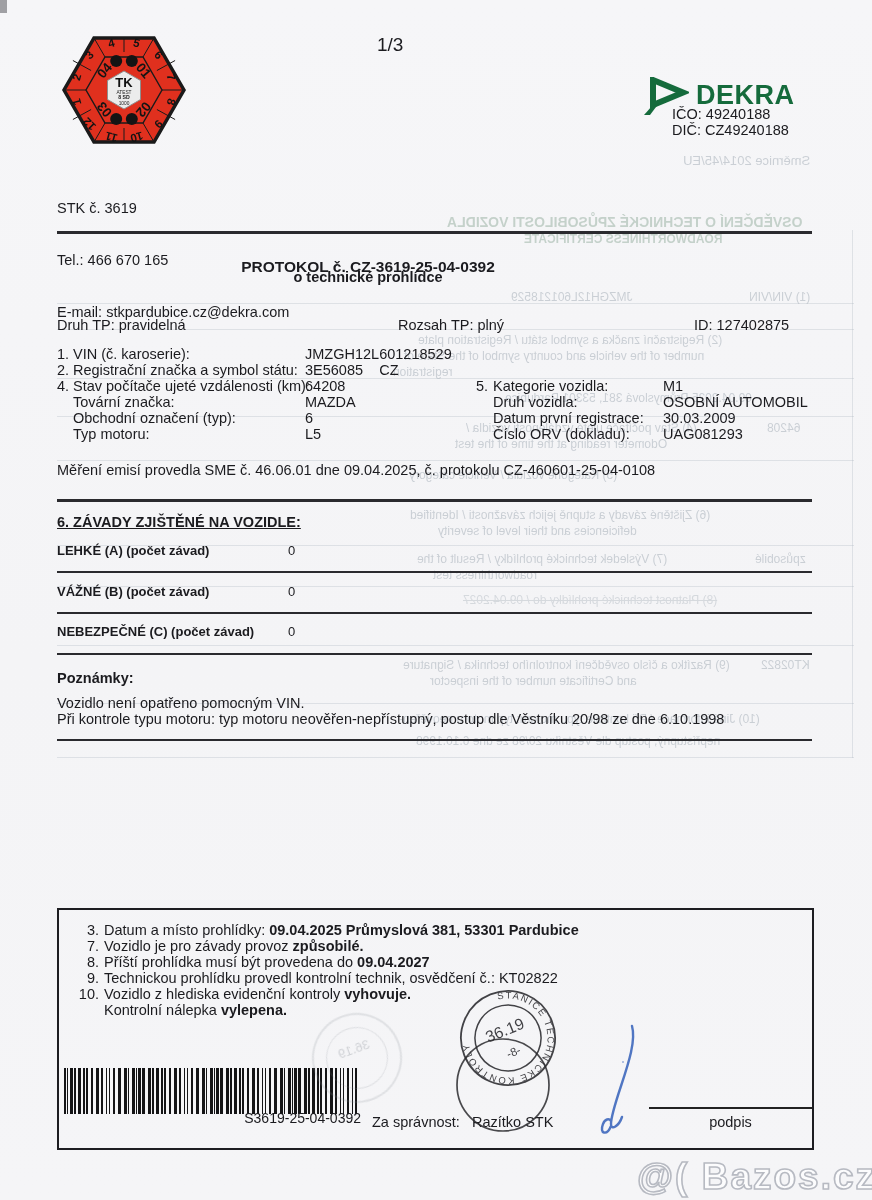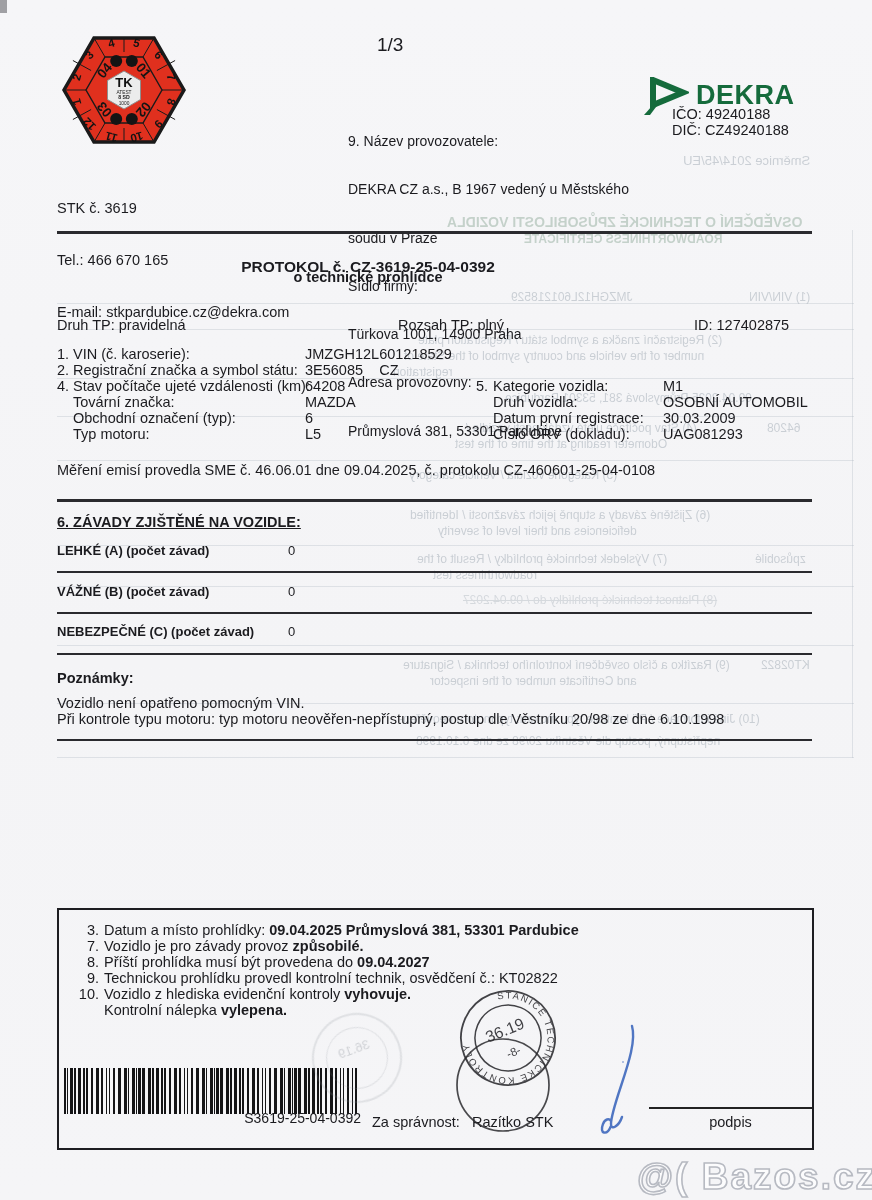--- a/index.html
+++ b/index.html
@@ -164,29 +164,20 @@
     <text x="62" y="73" font-size="5.2" font-weight="bold" fill="#222" text-anchor="middle">8 SD</text>
     <text x="62" y="78.5" font-size="4.8" fill="#222" text-anchor="middle">1000</text>
   </svg>
 
   <div class="abs fs145 stk-block" style="left:57px;top:166px">
     <div>STK č. 3619</div>
     <div>Tel.: 466 670 165</div>
     <div>E-mail: stkpardubice.cz@dekra.com</div>
   </div>
 
-  <div class="abs fs14 op-block" style="left:348px;top:101px">
-    <div>9. Název provozovatele:</div>
-    <div>DEKRA CZ a.s., B 1967 vedený u Městského</div>
-    <div>soudu v Praze</div>
-    <div>Sídlo firmy:</div>
-    <div>Türkova 1001, 14900 Praha</div>
-    <div>Adresa provozovny:</div>
-    <div>Průmyslová 381, 53301 Pardubice</div>
-  </div>
 
   <svg class="abs" style="left:643px;top:77px" width="46" height="40" viewBox="0 0 46 40">
     <path d="M10,3 L40,15.5 L10,28 Z" fill="none" stroke="#156b3c" stroke-width="6" stroke-linejoin="miter"></path>
     <polygon points="9,29 16,26 7,38 1,38" fill="#156b3c"></polygon>
   </svg>
   <div class="abs dekra-brand" style="left:696px;top:80px">DEKRA</div>
   <div class="abs fs145" style="left:672px;top:106px">IČO: 49240188</div>
   <div class="abs fs145" style="left:672px;top:122px">DIČ: CZ49240188</div>
 
   <div class="hr" style="top:231px;height:2.5px"></div>

